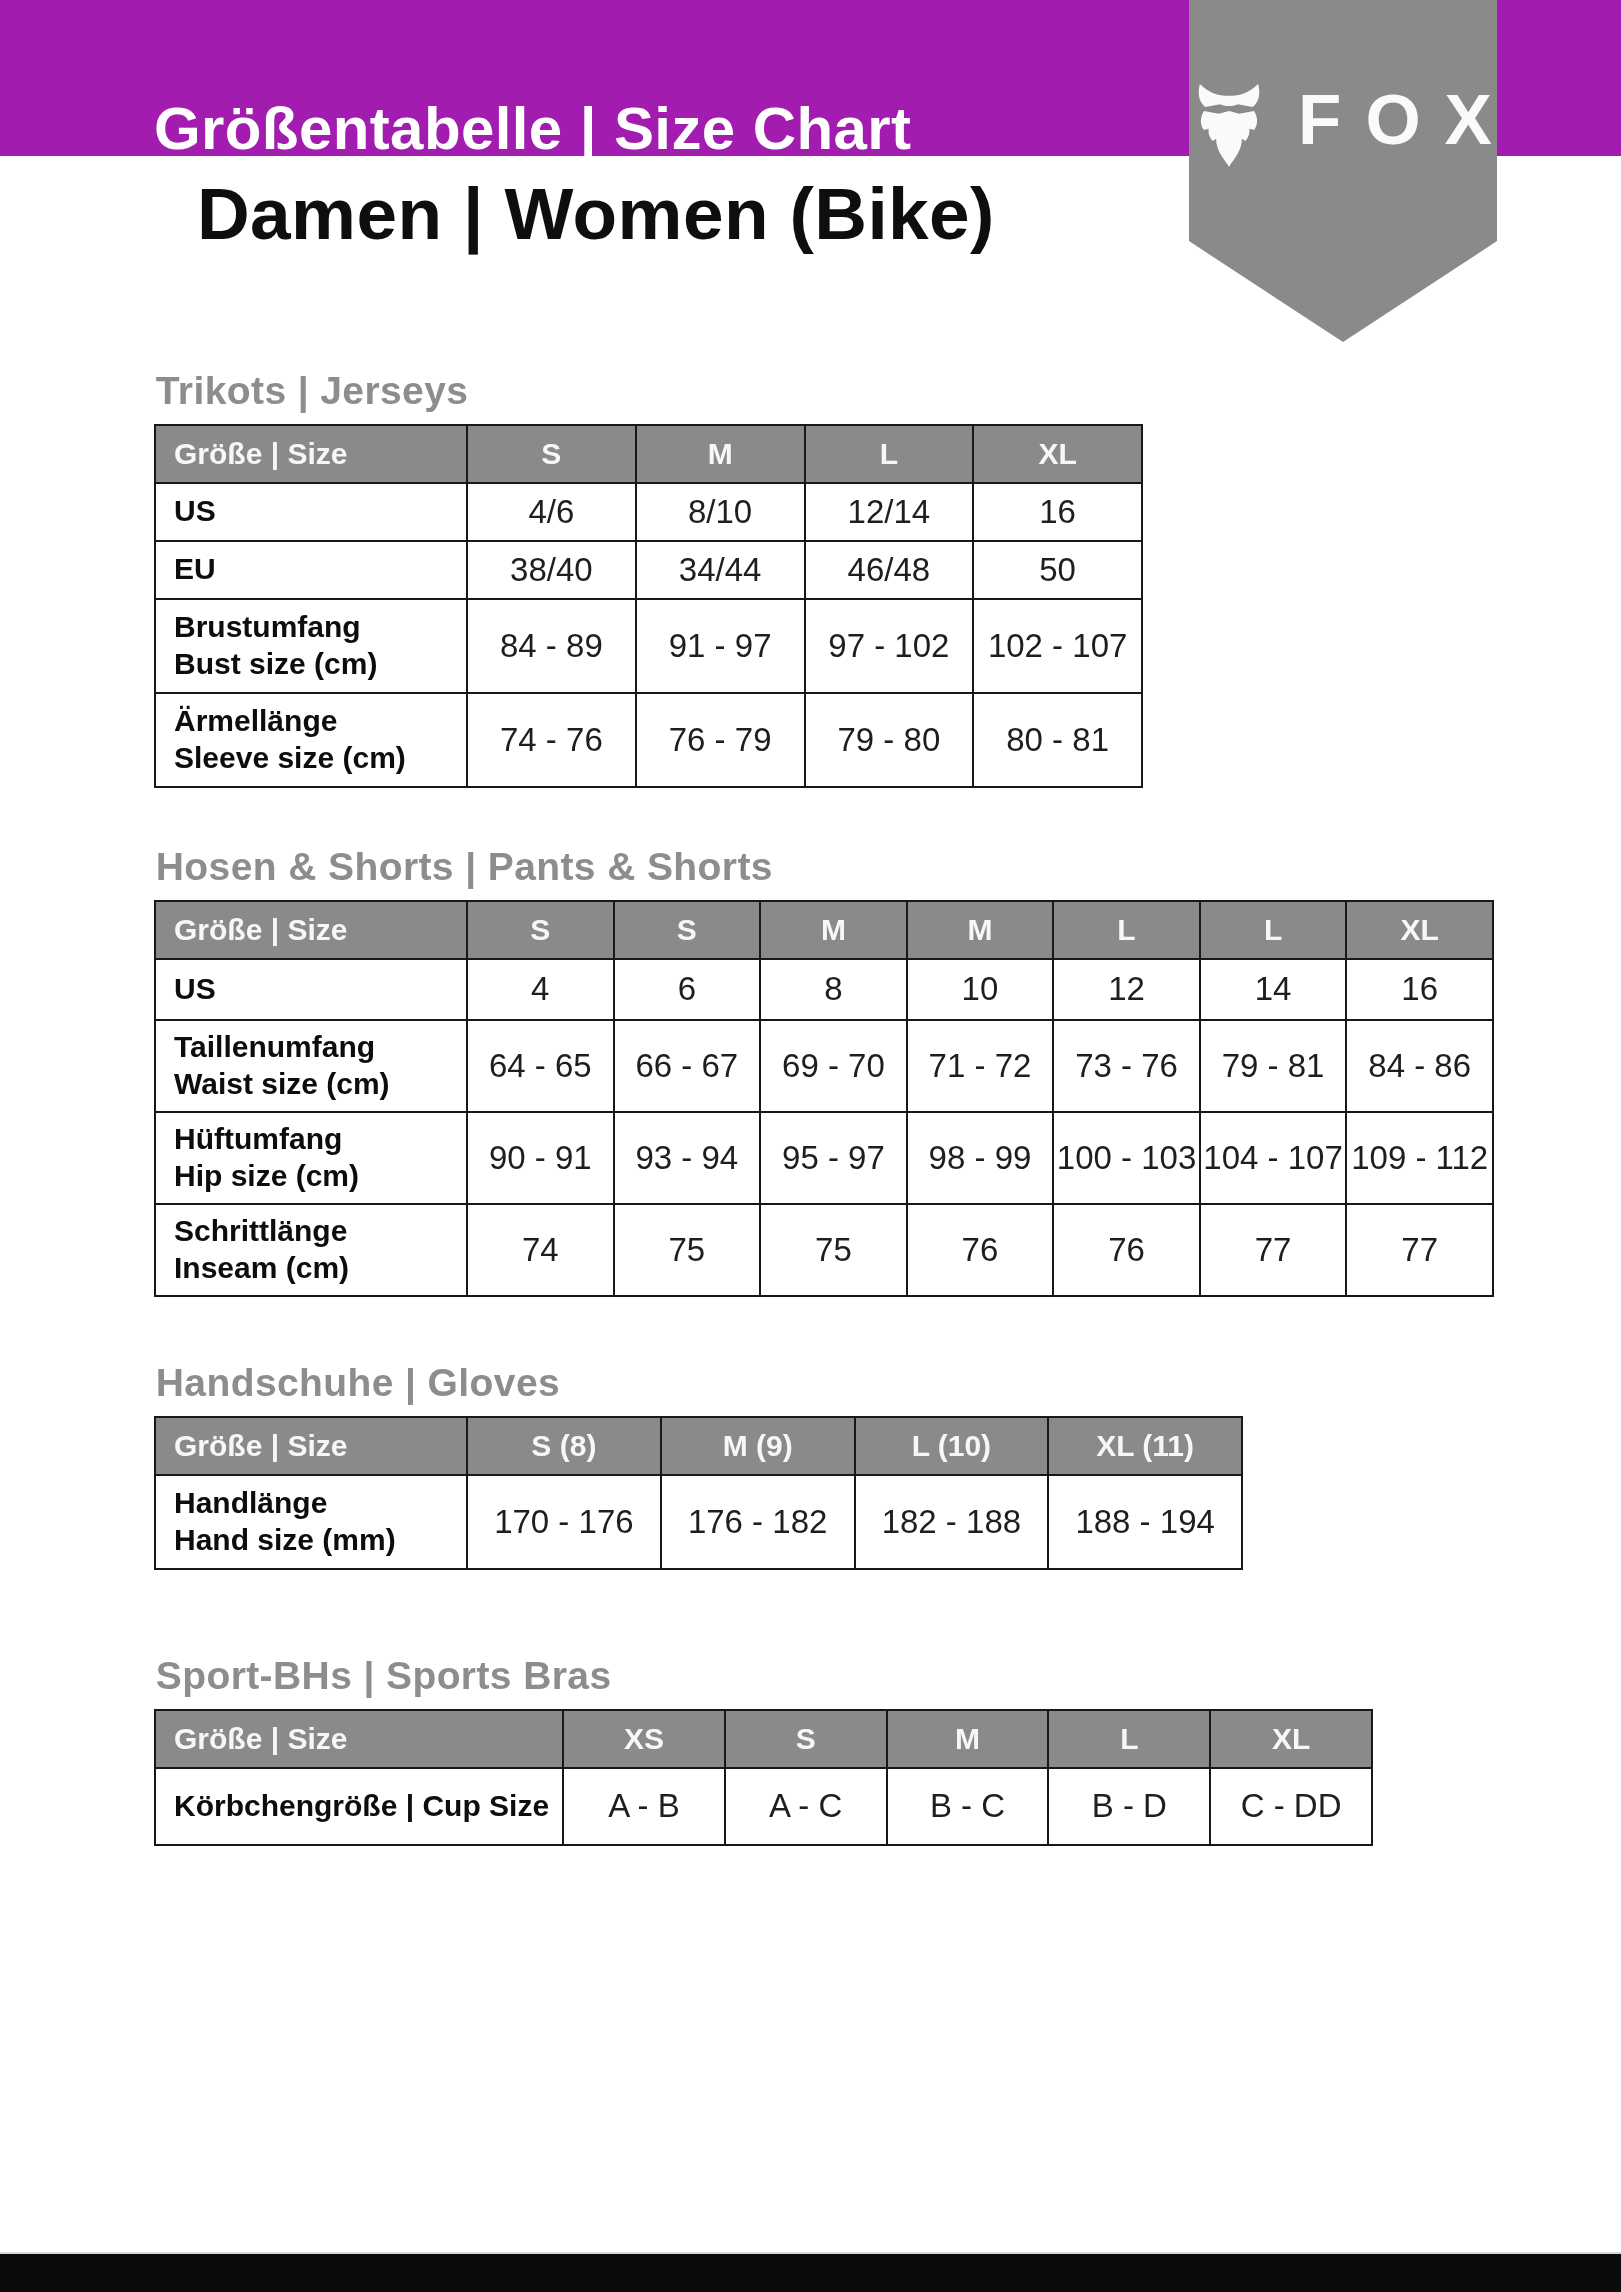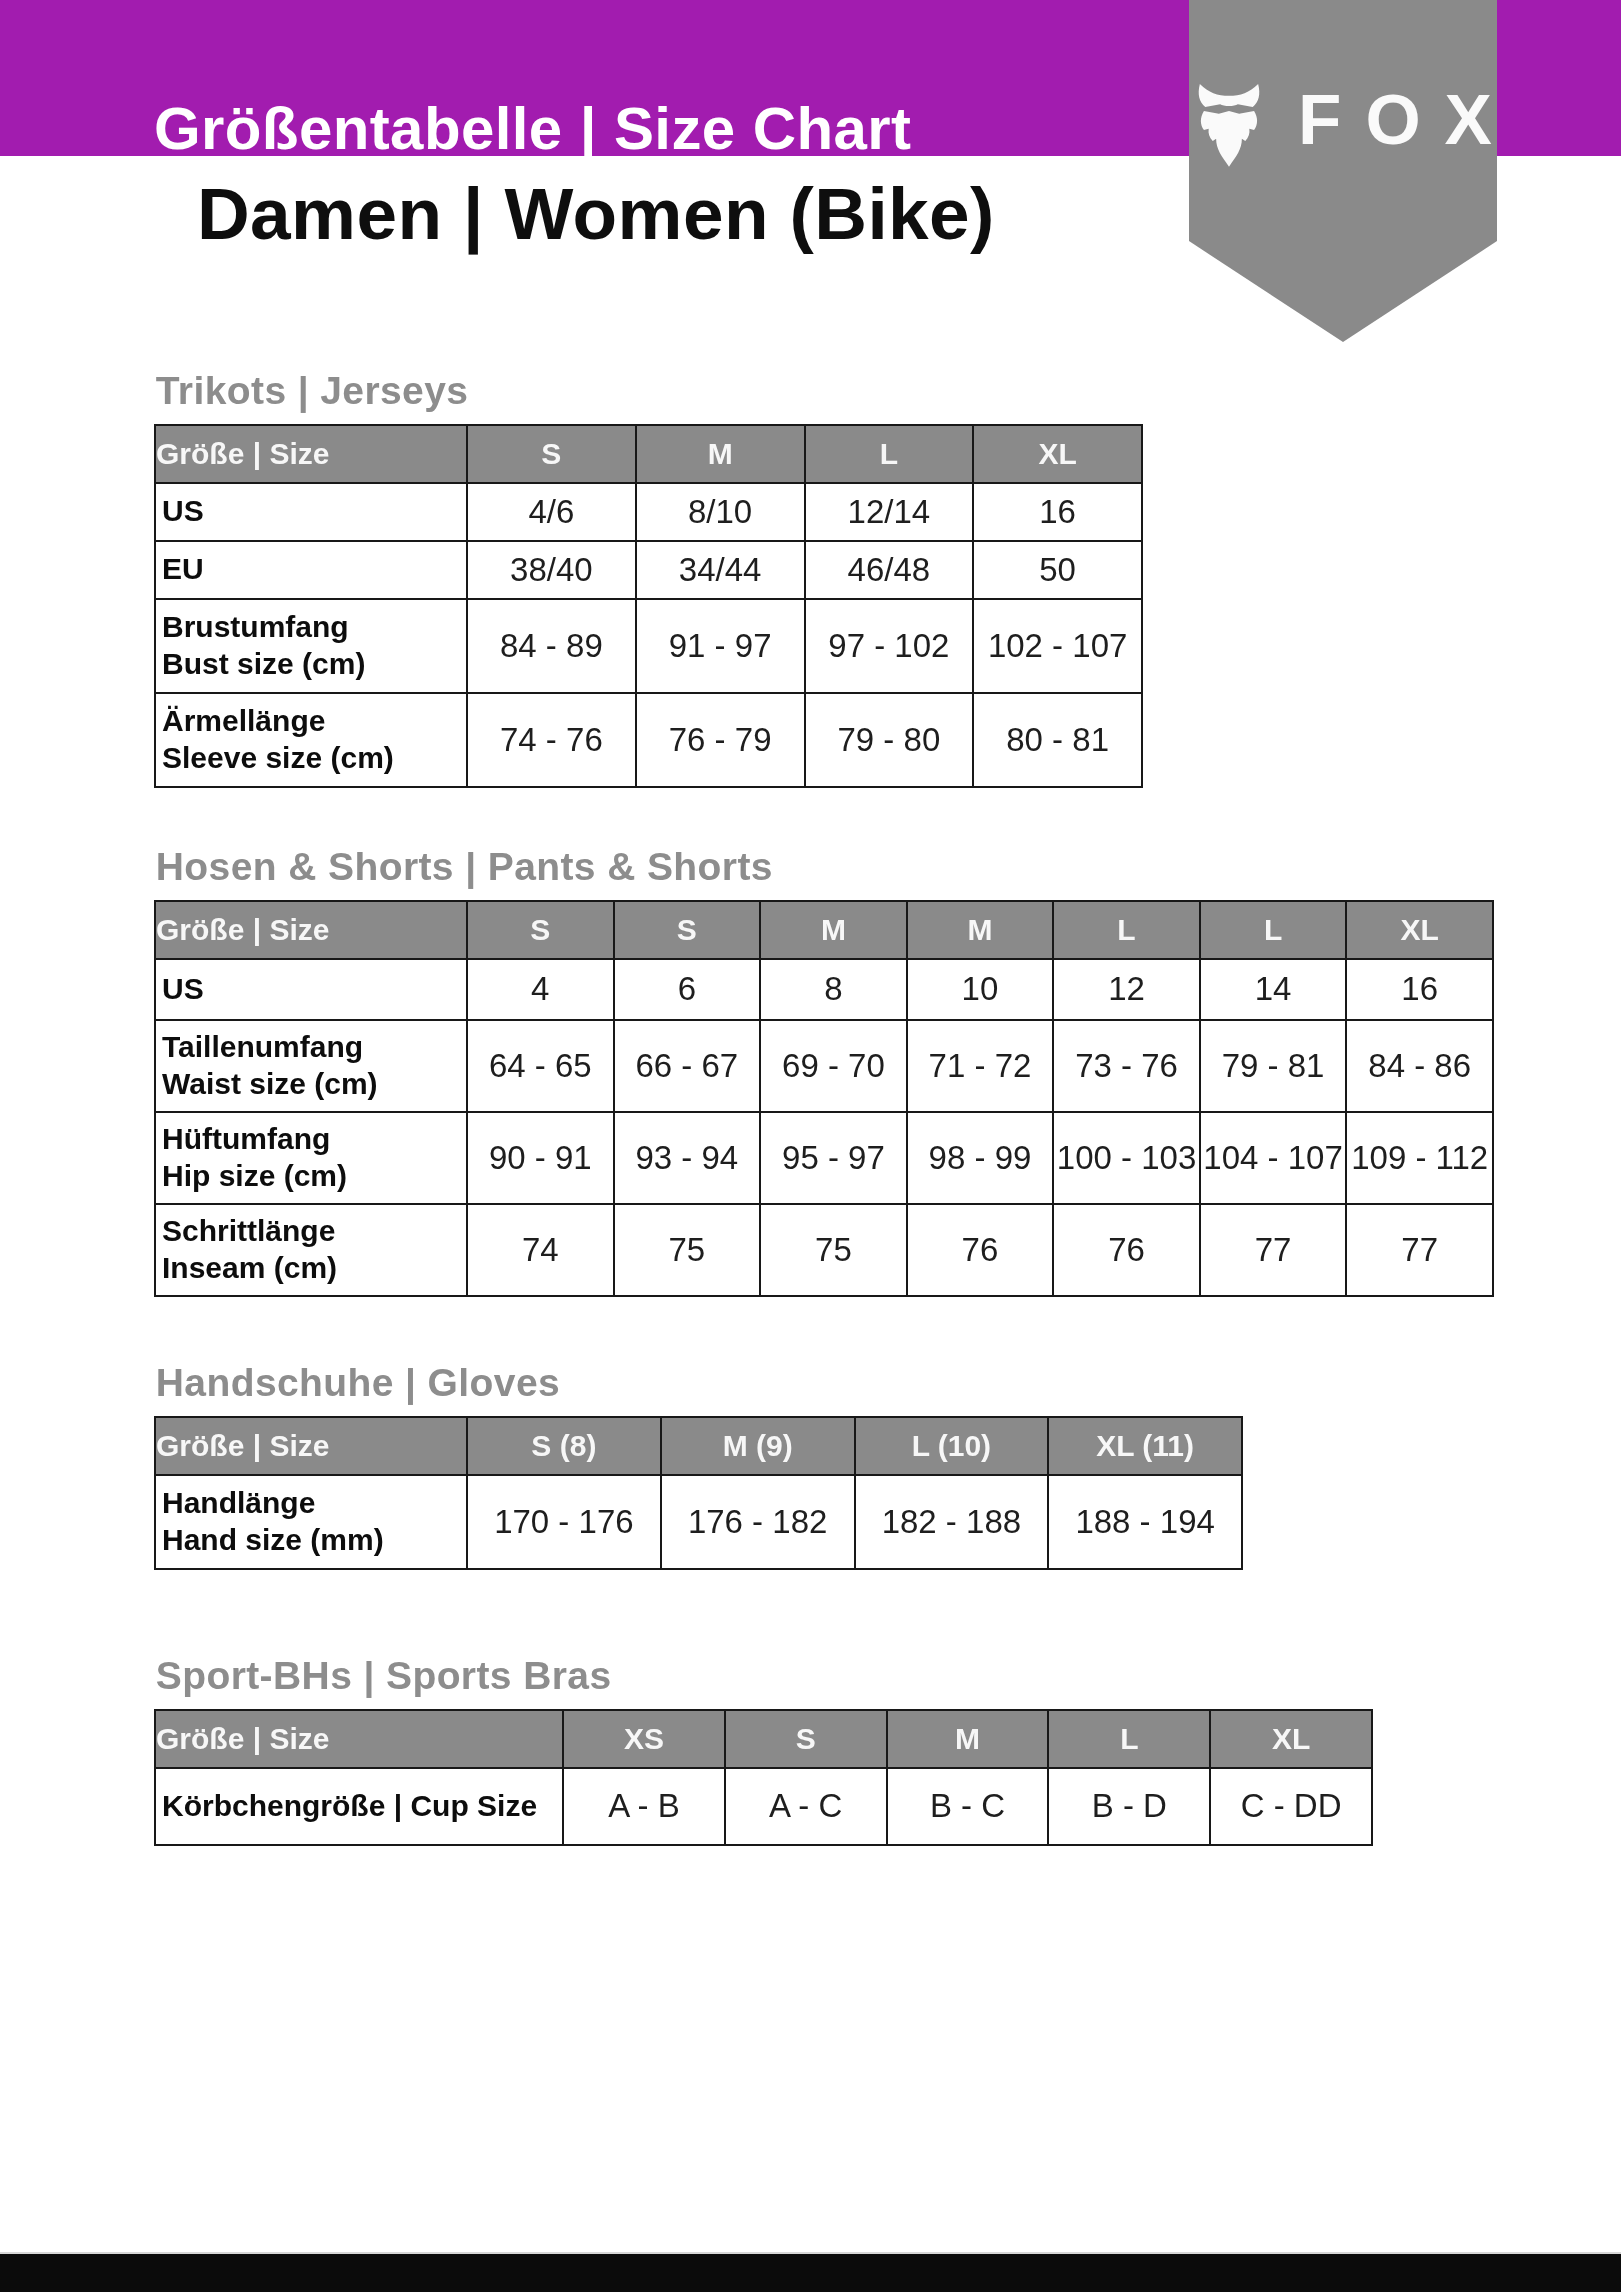--- a/index.html
+++ b/index.html
@@ -59,23 +59,23 @@
   }
   .sizes th,.sizes td{
     border:2.7px solid #181818;
     overflow:hidden;
   }
   .sizes thead th{
     background:#8a8a8a;color:#f7f7f7;
     font-size:30px;font-weight:bold;
     height:56px;text-align:center;padding:0;
   }
-  .sizes thead th.lblh{text-align:left;padding-left:0;}
+  .sizes thead th.lblh{text-align:left;padding-left:18px;}
   .sizes td.lbl{
-    text-align:left;padding-left:6px;
+    text-align:left;padding-left:18px;
     font-weight:bold;font-size:30px;color:#0d0d0d;
     line-height:1.22;
   }
   .sizes td.val{
     text-align:center;
     font-size:33px;font-weight:400;color:#1e1e1e;
   }
   .tb0{width:989px;}  .tb0 col.c-label{width:312px;}
   .tb1{width:1340px;}  .tb1 col.c-label{width:312px;}
   .tb2{width:1089px;}  .tb2 col.c-label{width:312px;}

